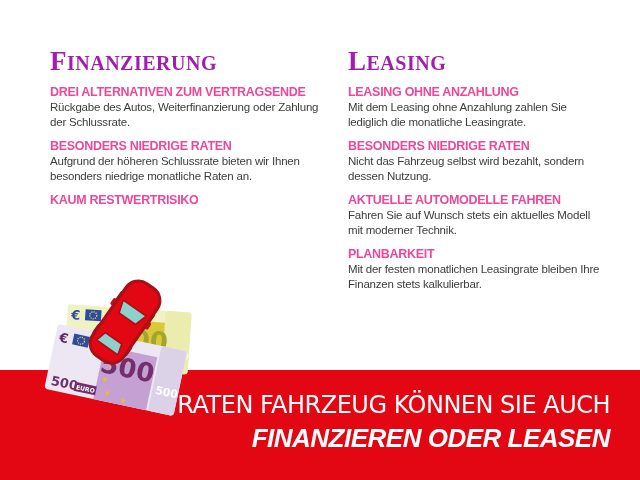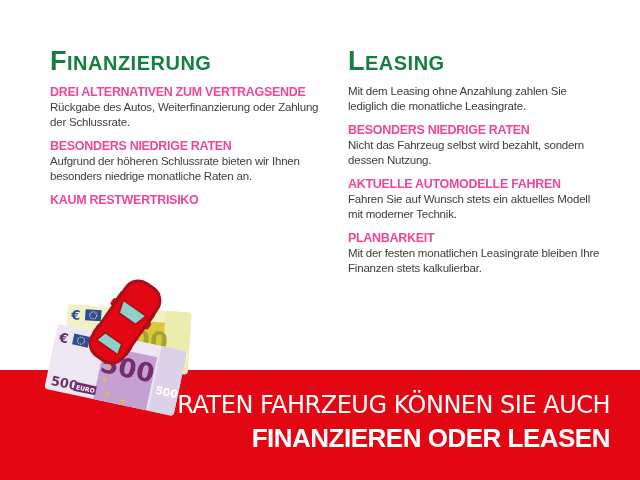--- a/index.html
+++ b/index.html
@@ -18,26 +18,26 @@
     display: flex;
     gap: 26px;
     padding: 48px 38px 0 50px;
     z-index: 3;
   }
   .col-left  { width: 272px; }
   .col-right { width: 252px; }
 
   .col-title {
     margin: 0 0 8px 0;
-    font-family: Liberation Sans, sans-serif;
+    font-family: Liberation Serif, serif;
     font-weight: 800;
     font-size: 20px;
     line-height: 26px;
     letter-spacing: 0.5px;
-    color: #15803d;
+    color: #a21caf;
     text-transform: uppercase;
   }
   .col-title::first-letter { font-size: 27px; }
 
   .sec { margin: 0 0 8px 0; }
   .sec h2 {
     margin: 0;
     font-size: 12.5px;
     line-height: 16px;
     letter-spacing: -0.3px;
@@ -73,20 +73,21 @@
     letter-spacing: -0.5px;
     font-weight: 500;
     margin-bottom: 4px;
   }
   .band .line2 {
     font-family: "Liberation Sans", sans-serif;
     font-size: 26px;
     line-height: 32px;
     letter-spacing: -0.5px;
     font-weight: bold;
+    font-style: italic;
   }
 
   
   .illustration {
     position: absolute;
     left: 24px;
     top: 270px;
     z-index: 2;
   }
   .note-big-num   { font-family: "DejaVu Sans", sans-serif; font-weight: bold; font-size: 26px; }
@@ -116,20 +117,21 @@
       </div>
       <div class="sec">
         <h2>KAUM RESTWERTRISIKO</h2>
       </div>
     </section>
 
     <section class="col-right">
       <h1 class="col-title">Leasing</h1>
 
       <div class="sec">
+        <h2>LEASING OHNE ANZAHLUNG</h2>
         <p>Mit dem Leasing ohne Anzahlung zahlen Sie lediglich die monatliche Leasingrate.</p>
       </div>
       <div class="sec">
         <h2>BESONDERS NIEDRIGE RATEN</h2>
         <p>Nicht das Fahrzeug selbst wird bezahlt, sondern dessen Nutzung.</p>
       </div>
       <div class="sec">
         <h2>AKTUELLE AUTOMODELLE FAHREN</h2>
         <p>Fahren Sie auf Wunsch stets ein aktuelles Modell mit moderner Technik.</p>
       </div>

